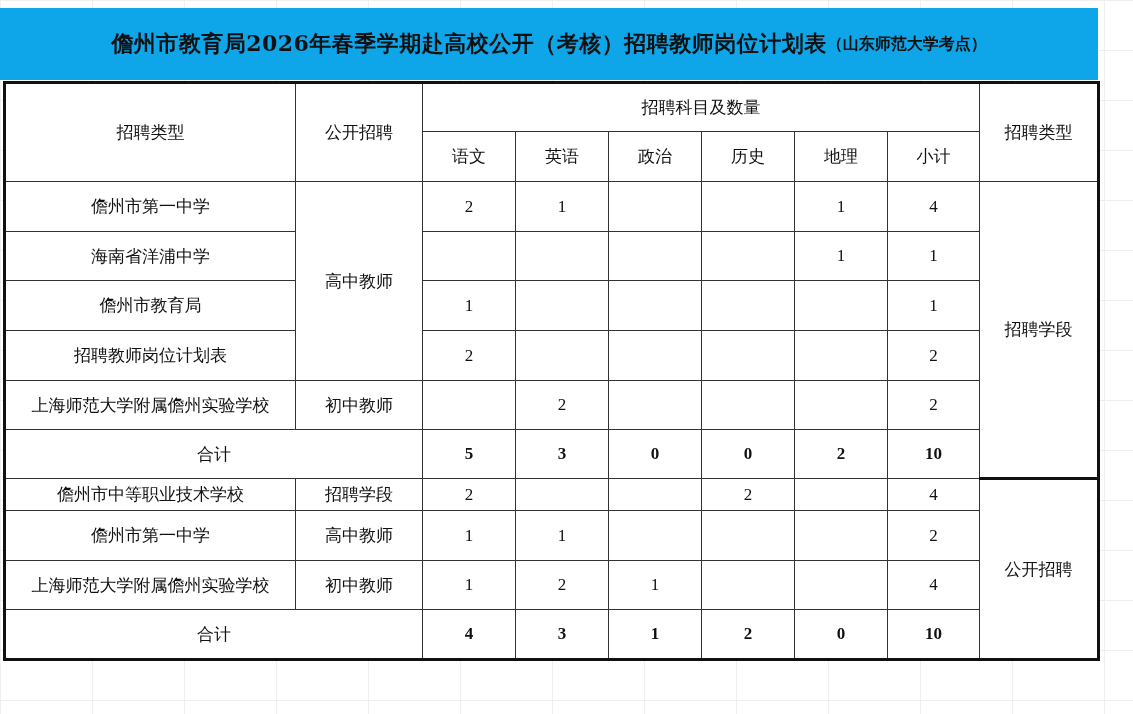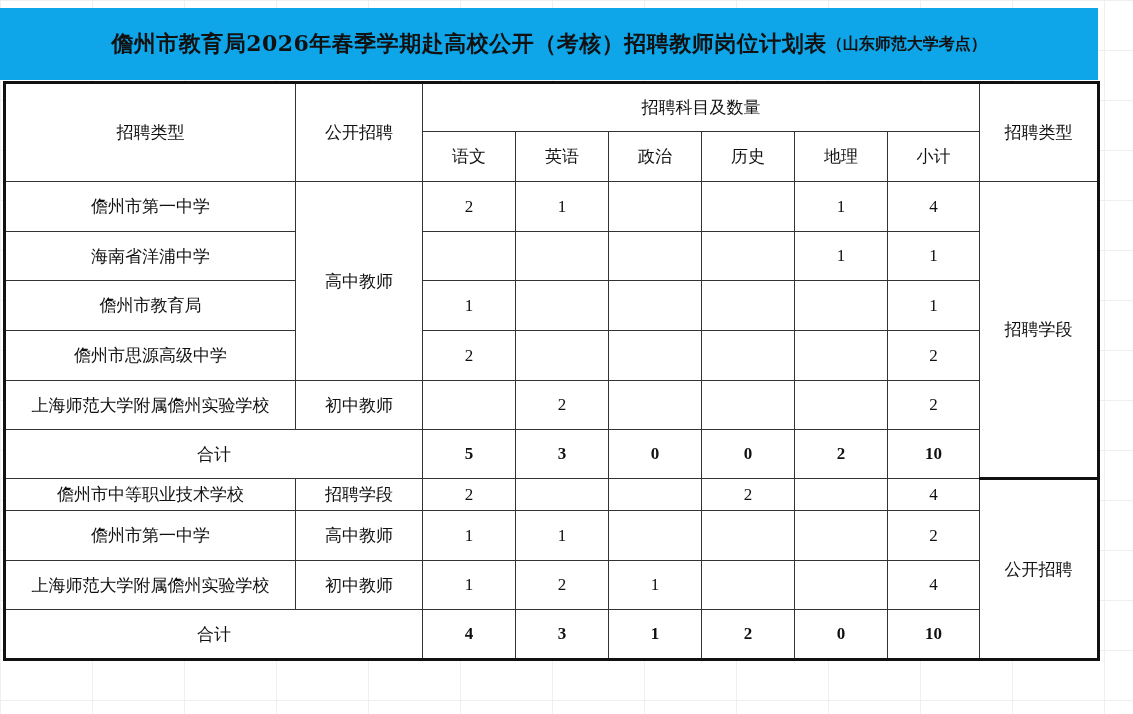--- a/index.html
+++ b/index.html
@@ -111,21 +111,21 @@
     <tr style="height:50px">
       <td>儋州市教育局</td>
       <td class="num">1</td>
       <td class="num"></td>
       <td class="num"></td>
       <td class="num"></td>
       <td class="num"></td>
       <td class="num">1</td>
     </tr>
     <tr style="height:50px">
-      <td>儋州市思源高级中学</td>
+      <td>招聘教师岗位计划表</td>
       <td class="num">2</td>
       <td class="num"></td>
       <td class="num"></td>
       <td class="num"></td>
       <td class="num"></td>
       <td class="num">2</td>
     </tr>
     <tr style="height:49px">
       <td>上海师范大学附属儋州实验学校</td>
       <td>初中教师</td>

